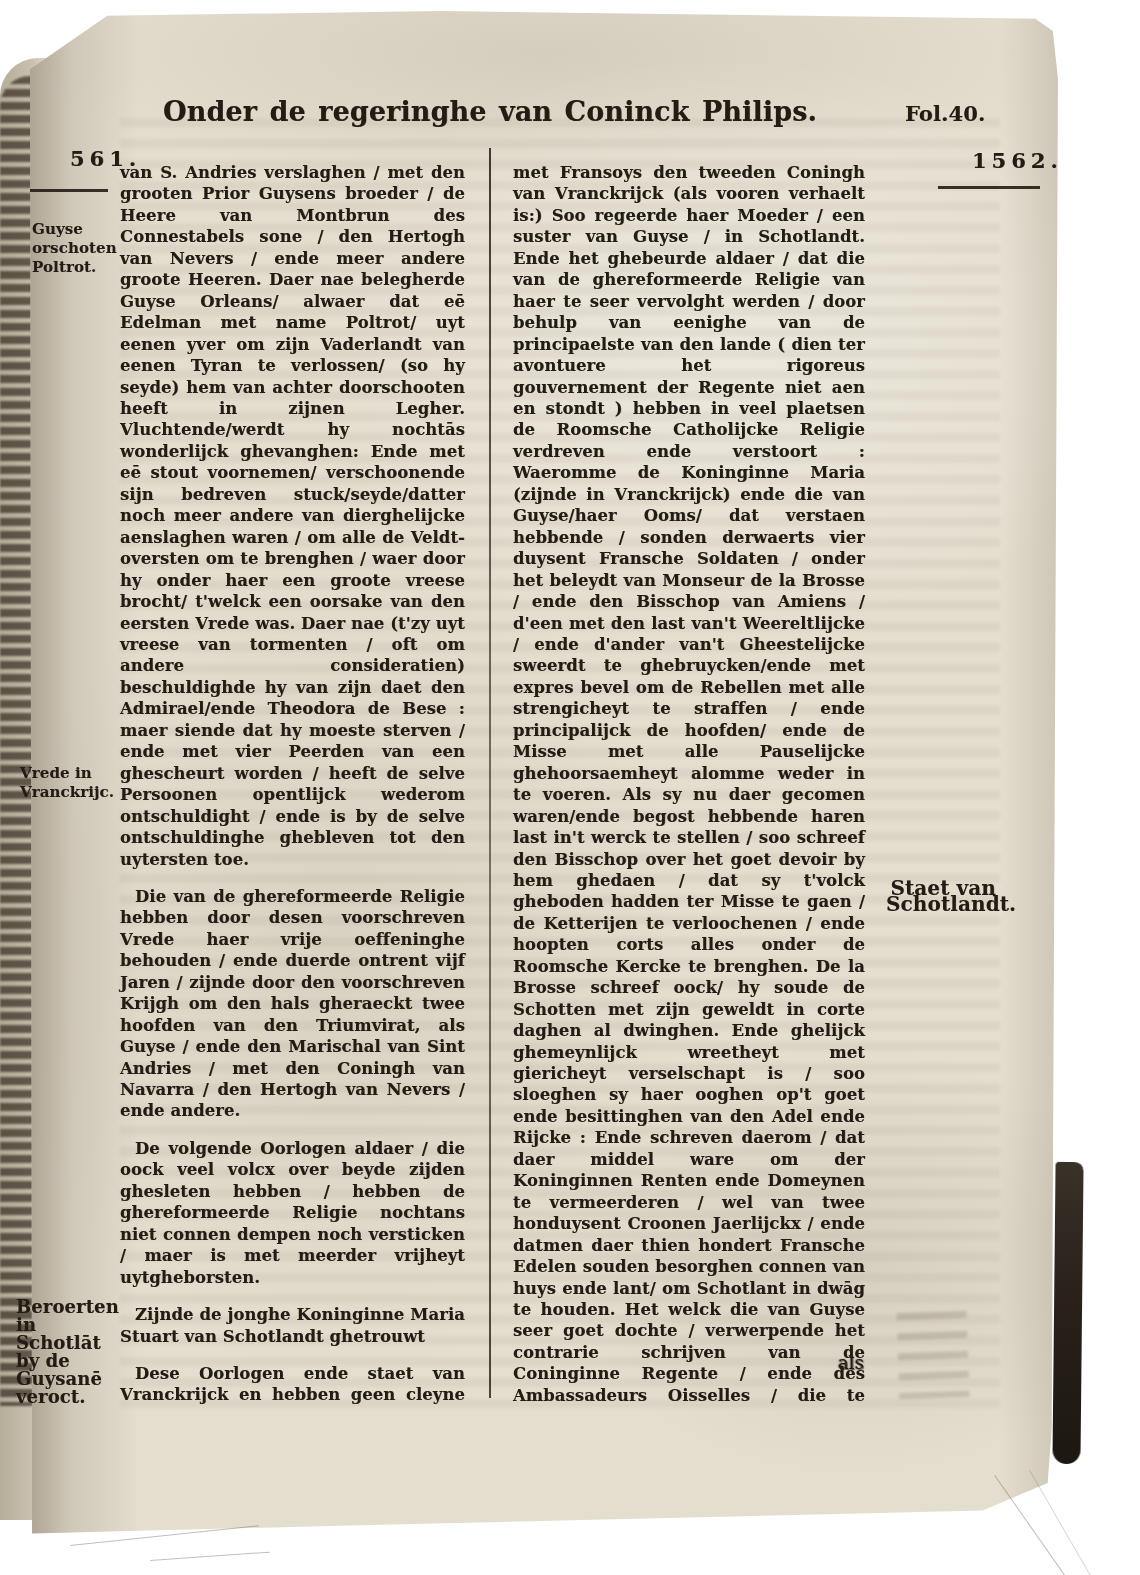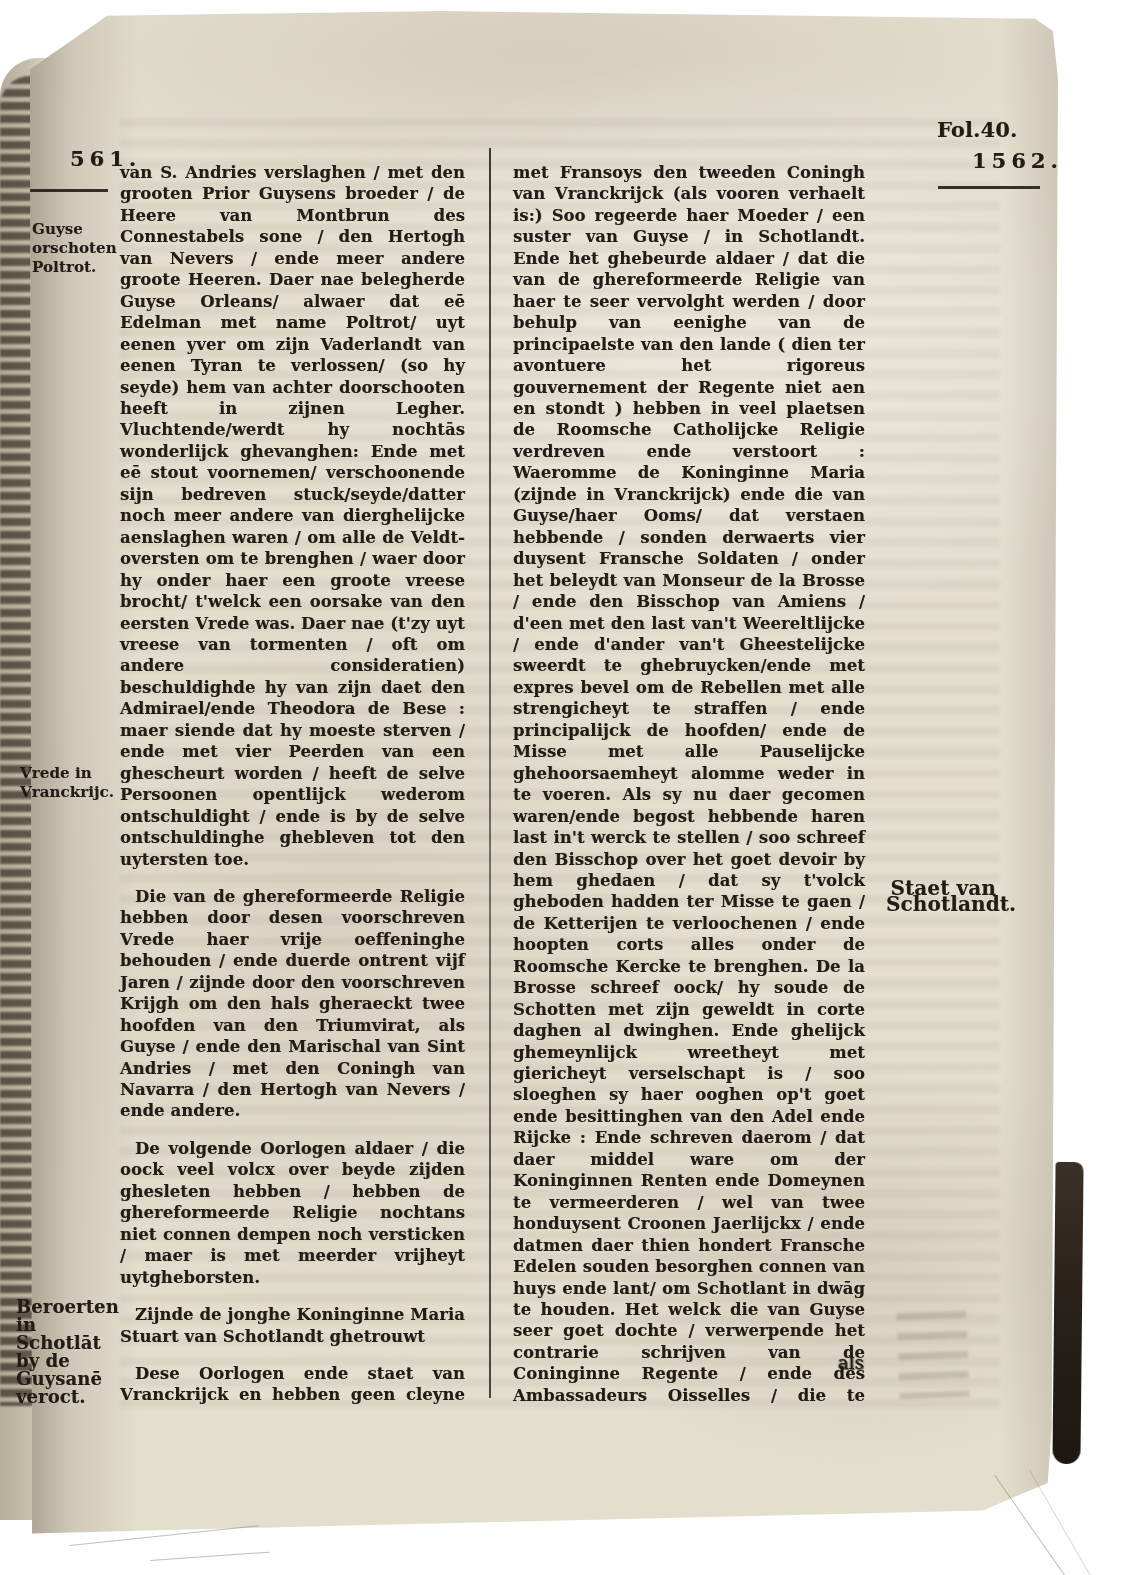--- a/index.html
+++ b/index.html
@@ -77,23 +77,22 @@
   .s4{left:1030px;top:1470px;width:130px;height:1px;transform:rotate(60deg);opacity:.6;}
 
   
   .print{letter-spacing:.1px;}
   .page-title{
     position:absolute;left:150px;top:96px;width:680px;text-align:center;
     font-size:27px;font-weight:700;word-spacing:3px;
     text-shadow:.4px .4px 0 rgba(34,28,21,.5);
   }
   .folio{
-    position:absolute;left:937px;top:101px;font-size:21px;font-weight:700;
+    position:absolute;left:905px;top:101px;font-size:21px;font-weight:700;
     text-shadow:.4px .4px 0 rgba(34,28,21,.5);
-    margin-top:16px;
   }
   .year{
     position:absolute;font-size:21px;font-weight:700;letter-spacing:5px;
     text-shadow:.3px .3px 0 rgba(34,28,21,.5);
     margin-left:28px;
   }
   .year-left{left:42px;top:146px;}
   .year-right{left:944px;top:148px;}
   .year-rule{position:absolute;height:3px;background:var(--ink);opacity:.9;}
   .rule-left{left:30px;top:189px;width:78px;}
@@ -143,20 +142,21 @@
   <div class="prev-pages">
     <div class="old-text"></div>
     <div class="fold-shine"></div>
   </div>
 
   <div class="page">
     <div class="texture"></div>
     <div class="bleedthrough"></div>
   </div>
 
+  <div class="print page-title">Onder de regeringhe van Coninck Philips.</div>
   <div class="print folio">Fol.40.</div>
 
   <div class="print year year-left">561.</div>
   <div class="year-rule rule-left"></div>
   <div class="print year year-right">1562.</div>
   <div class="year-rule rule-right"></div>
 
   <div class="print col col-left">
     <p>van S. Andries verslaghen / met den grooten Prior Guysens broeder / de Heere van Montbrun des Connestabels sone / den Hertogh van Nevers / ende meer andere groote Heeren. Daer nae belegherde Guyse Orleans/ alwaer dat eē Edelman met name Poltrot/ uyt eenen yver om zijn Vaderlandt van eenen Tyran te verlossen/ (so hy seyde) hem van achter doorschooten heeft in zijnen Legher. Vluchtende/werdt hy nochtās wonderlijck ghevanghen: Ende met eē stout voornemen/ verschoonende sijn bedreven stuck/seyde/datter noch meer andere van dierghelijcke aenslaghen waren / om alle de Veldt-oversten om te brenghen / waer door hy onder haer een groote vreese brocht/ t'welck een oorsake van den eersten Vrede was. Daer nae (t'zy uyt vreese van tormenten / oft om andere consideratien) beschuldighde hy van zijn daet den Admirael/ende Theodora de Bese : maer siende dat hy moeste sterven / ende met vier Peerden van een ghescheurt worden / heeft de selve Persoonen opentlijck wederom ontschuldight / ende is by de selve ontschuldinghe ghebleven tot den uytersten toe.</p>
     <p class="indent">Die van de ghereformeerde Religie hebben door desen voorschreven Vrede haer vrije oeffeninghe behouden / ende duerde ontrent vijf Jaren / zijnde door den voorschreven Krijgh om den hals gheraeckt twee hoofden van den Triumvirat, als Guyse / ende den Marischal van Sint Andries / met den Coningh van Navarra / den Hertogh van Nevers / ende andere.</p>

